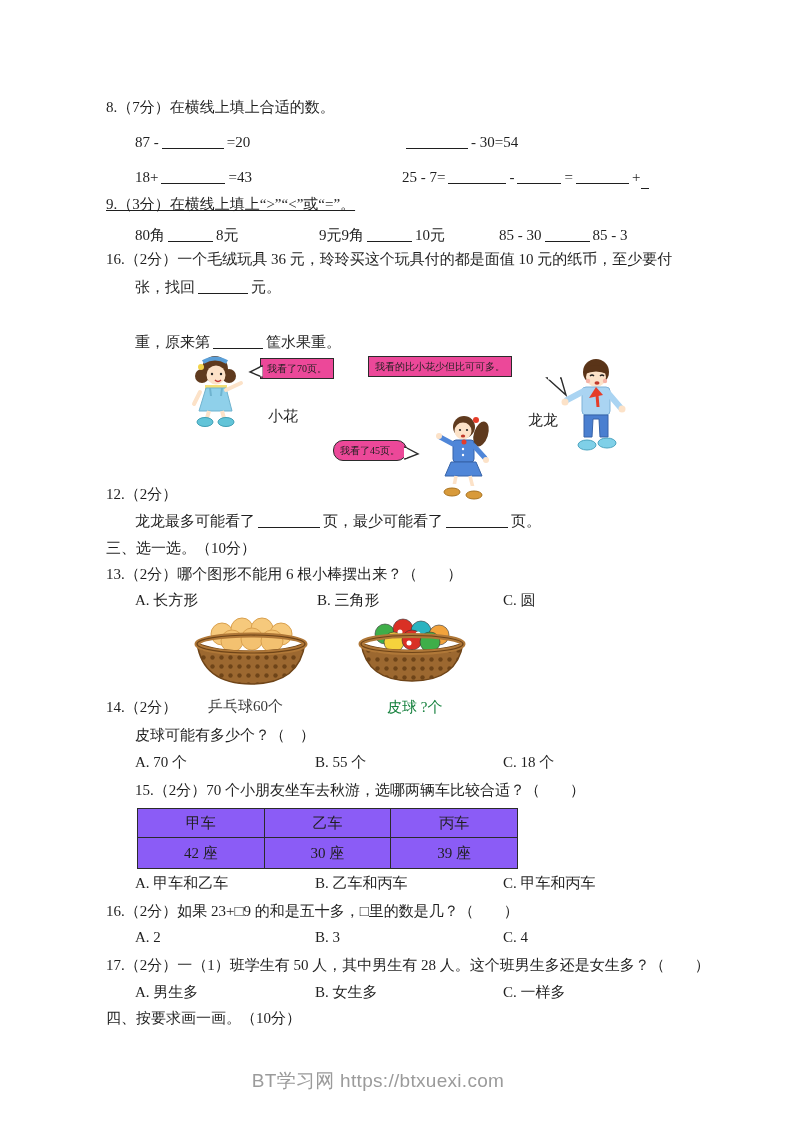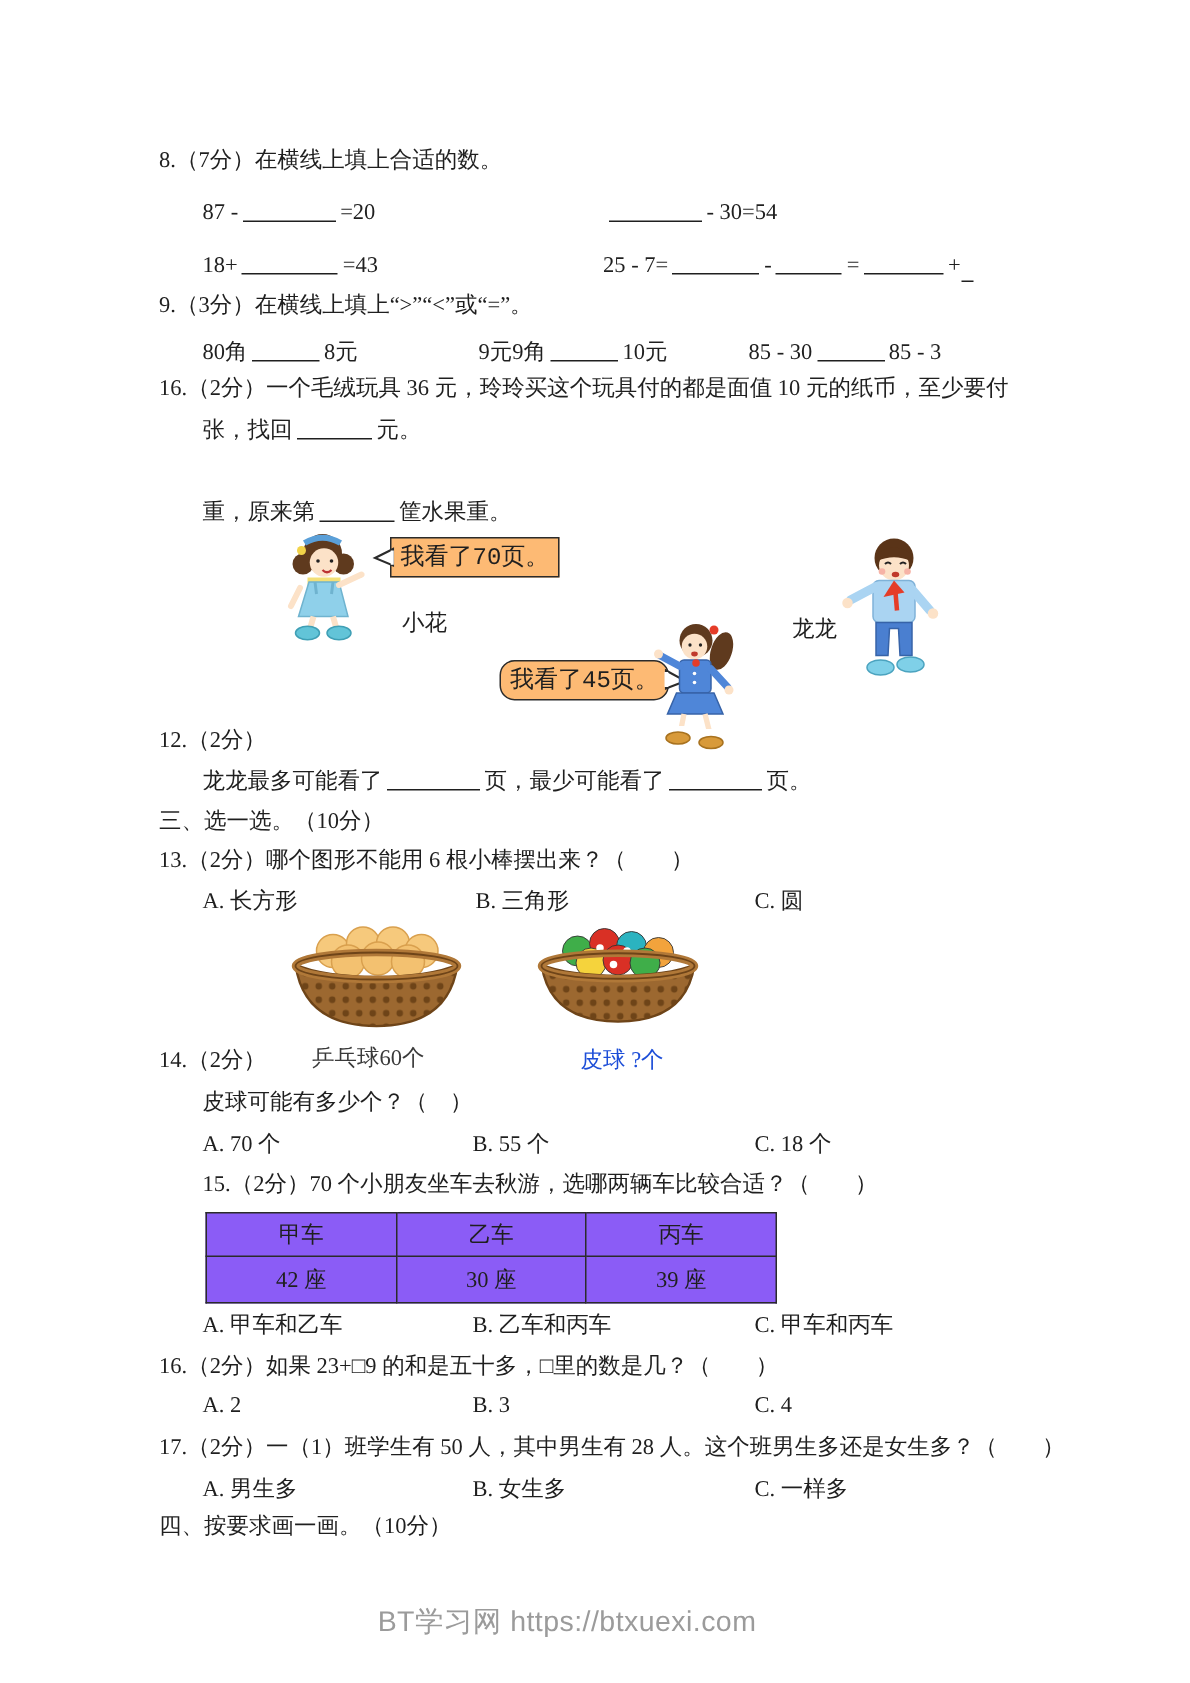--- a/index.html
+++ b/index.html
@@ -10,22 +10,22 @@
     color:#1f1f1f; font-size:15px; overflow:hidden;
   }
   .abs { position:absolute; white-space:nowrap; line-height:1.35; }
   .blank {
     display:inline-block; border-bottom:1.2px solid #1f1f1f;
     height:15px; vertical-align:-2px; margin:0 3px;
   }
   .blank.low { vertical-align:-7px; margin-left:1px; }
   .opt { position:absolute; white-space:nowrap; }
   .bubble {
-    position:absolute; border:1.4px solid #2b2b2b; background:#fdba74;
-    font-size:16px; line-height:1; padding:5px 6px 4px 6px; white-space:nowrap;font-family:Liberation Mono, monospace;
+    position:absolute; border:1.4px solid #2b2b2b; background:#ec4899;
+    font-size:10px; line-height:1; padding:5px 6px 4px 6px; white-space:nowrap;
   }
   .bubble.round { border-radius:10px; }
   .tailsvg { position:absolute; overflow:visible; }
   .bus-table { position:absolute; border-collapse:collapse; table-layout:fixed; background:#8b5cf6; }
   .bus-table td { border:1.2px solid #2b2b2b; text-align:center; font-size:15px; }
   .bus-table tr.hdr td { height:29px; }
   .bus-table tr.dat td { height:31px; }
   .footer-bar {
     position:absolute; left:0; width:100%; text-align:center;
     color:#9b9b9b; font-family:"Liberation Sans","DejaVu Sans",sans-serif;
@@ -37,21 +37,21 @@
 <body>
 
 <div class="page">
 
   <div class="abs" style="left:106px; top:97px;">8.（7分）在横线上填上合适的数。</div>
   <div class="abs" style="left:135px; top:132px;"><span>87 -</span><span class="blank" style="width:62px;"></span><span>=20</span></div>
   <div class="abs" style="left:403px; top:132px;"><span class="blank" style="width:62px;"></span><span>- 30=54</span></div>
   <div class="abs" style="left:135px; top:167px;"><span>18+</span><span class="blank" style="width:64px;"></span><span>=43</span></div>
   <div class="abs" style="left:402px; top:167px;"><span>25 - 7=</span><span class="blank" style="width:58px;"></span><span>-</span><span class="blank" style="width:44px;"></span><span>=</span><span class="blank" style="width:53px;"></span><span>+</span><span class="blank low" style="width:8px;"></span></div>
 
-  <div class="abs" style="left:106px; top:194px;">9.（3分）在横线上填上“&gt;”“&lt;”或“=”。</div>
+  <div class="abs" style="left:106px; top:194px;text-decoration:underline;">9.（3分）在横线上填上“&gt;”“&lt;”或“=”。</div>
   <div class="abs" style="left:135px; top:225px;"><span>80角</span><span class="blank" style="width:45px;"></span><span>8元</span></div>
   <div class="abs" style="left:319px; top:225px;"><span>9元9角</span><span class="blank" style="width:45px;"></span><span>10元</span></div>
   <div class="abs" style="left:499px; top:225px;"><span>85 - 30</span><span class="blank" style="width:45px;"></span><span>85 - 3</span></div>
 
   <div class="abs" style="left:106px; top:249px;">16.（2分）一个毛绒玩具 36 元，玲玲买这个玩具付的都是面值 10 元的纸币，至少要付</div>
   <div class="abs" style="left:135px; top:277px;"><span>张，找回</span><span class="blank" style="width:50px;"></span><span>元。</span></div>
 
   <div class="abs" style="left:135px; top:332px;"><span>重，原来第</span><span class="blank" style="width:50px;"></span><span>筐水果重。</span></div>
 
   <div class="abs" style="left:100px; top:352px; width:592px; height:146px;">
@@ -79,20 +79,27 @@
     </svg>
 
     <div class="bubble" style="left:160px; top:6px;">
       <svg class="tailsvg" style="left:-11px; top:7px;" width="12" height="12" viewBox="0 0 12 12">
           <polygon points="12,0 0,6 12,11" fill="#fff" stroke="#2b2b2b" stroke-width="1.4"></polygon>
           <rect x="10.5" y="1" width="2" height="9.5" fill="#fff"></rect>
         </svg>
       <span>我看了70页。</span>
     </div>
 
+    <div class="bubble" style="left:268px; top:4px;">
+      <svg class="tailsvg" style="left:178px; top:21px;" width="20" height="18" viewBox="0 0 20 18">
+          <polygon points="0,0 14,0 19,17" fill="#fff" stroke="#2b2b2b" stroke-width="1.4"></polygon>
+          <rect x="1" y="-1.5" width="12" height="3" fill="#fff"></rect>
+        </svg>
+      <span>我看的比小花少但比可可多。</span>
+    </div>
 
     <div class="bubble round" style="left:233px; top:88px;">
       <svg class="tailsvg" style="right:-12px; top:6px;" width="13" height="13" viewBox="0 0 13 13">
           <polygon points="0,0 13,7 0,12" fill="#fff" stroke="#2b2b2b" stroke-width="1.4"></polygon>
           <rect x="-1" y="1" width="2.5" height="10" fill="#fff"></rect>
         </svg>
       <span>我看了45页。</span>
     </div>
 
     <svg class="figure" style="left:458px; top:5px;" width="76" height="96" viewBox="0 0 76 96">
@@ -194,21 +201,21 @@
     <circle cx="45" cy="22" r="2.5" fill="#fff"></circle>
       <circle cx="63" cy="24" r="2.5" fill="#fff"></circle>
       <circle cx="54" cy="33" r="2.5" fill="#fff"></circle>
     <path d="M6 33 C10 60 29 71 57 71 C85 71 104 60 108 33 C86 43 28 43 6 33 Z" fill="url(#wv2)" stroke="#6e4418" stroke-width="1.5"></path>
     <ellipse cx="57" cy="34" rx="51" ry="8.5" fill="none" stroke="#b07838" stroke-width="5"></ellipse>
     <ellipse cx="57" cy="34" rx="51" ry="8.5" fill="none" stroke="#6e4418" stroke-width="1.2"></ellipse>
   </svg>
 
   <div class="abs" style="left:106px; top:697px;">14.（2分）</div>
   <div class="abs" style="left:208px; top:696px; color:#3a3a3a;">乒乓球60个</div>
-  <div class="abs" style="left:387px; top:697px; color:#1d4ed8;">皮球 ?个</div>
+  <div class="abs" style="left:387px; top:697px; color:#15803d;">皮球 ?个</div>
   <div class="abs" style="left:135px; top:725px;">皮球可能有多少个？（　）</div>
   <div class="opt" style="left:135px; top:753px;">A. 70 个</div>
   <div class="opt" style="left:315px; top:753px;">B. 55 个</div>
   <div class="opt" style="left:503px; top:753px;">C. 18 个</div>
 
   <div class="abs" style="left:106px; top:780px;margin-left:29px;">15.（2分）70 个小朋友坐车去秋游，选哪两辆车比较合适？（　　）</div>
   <table class="bus-table" style="left:137px; top:808px; width:381px;">
     <tbody>
         <tr class="hdr">
       <td>甲车</td>

